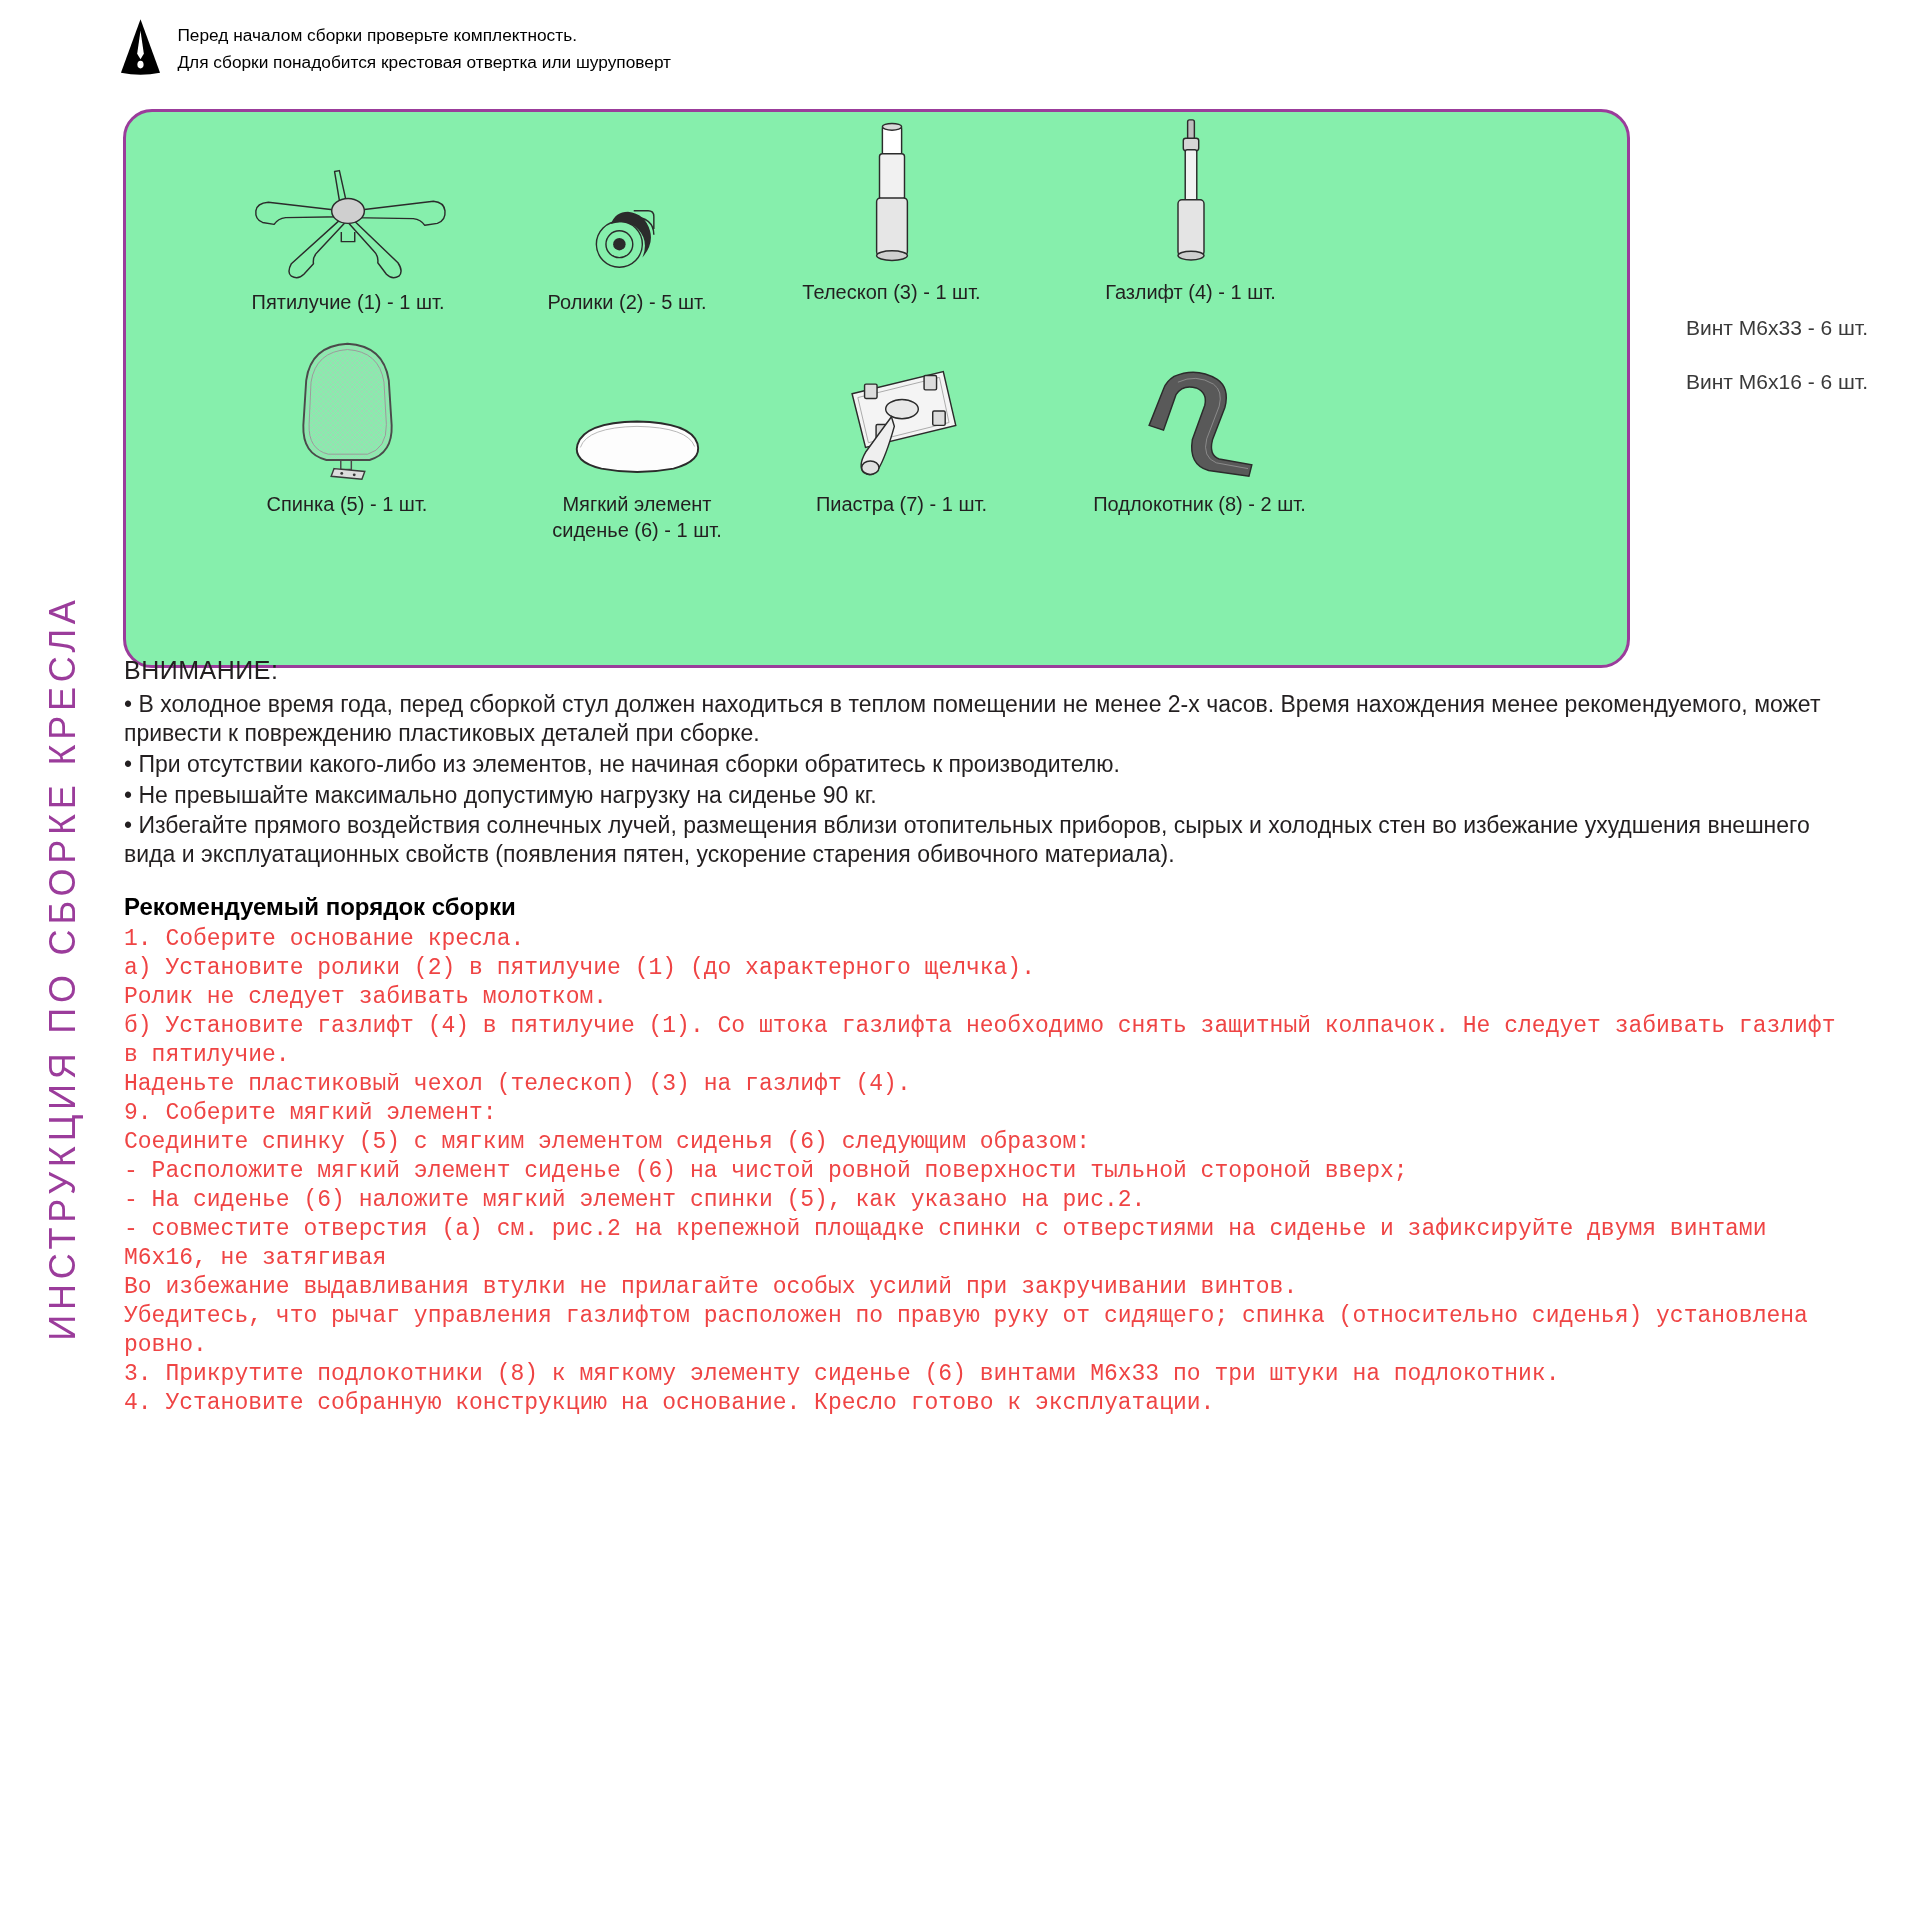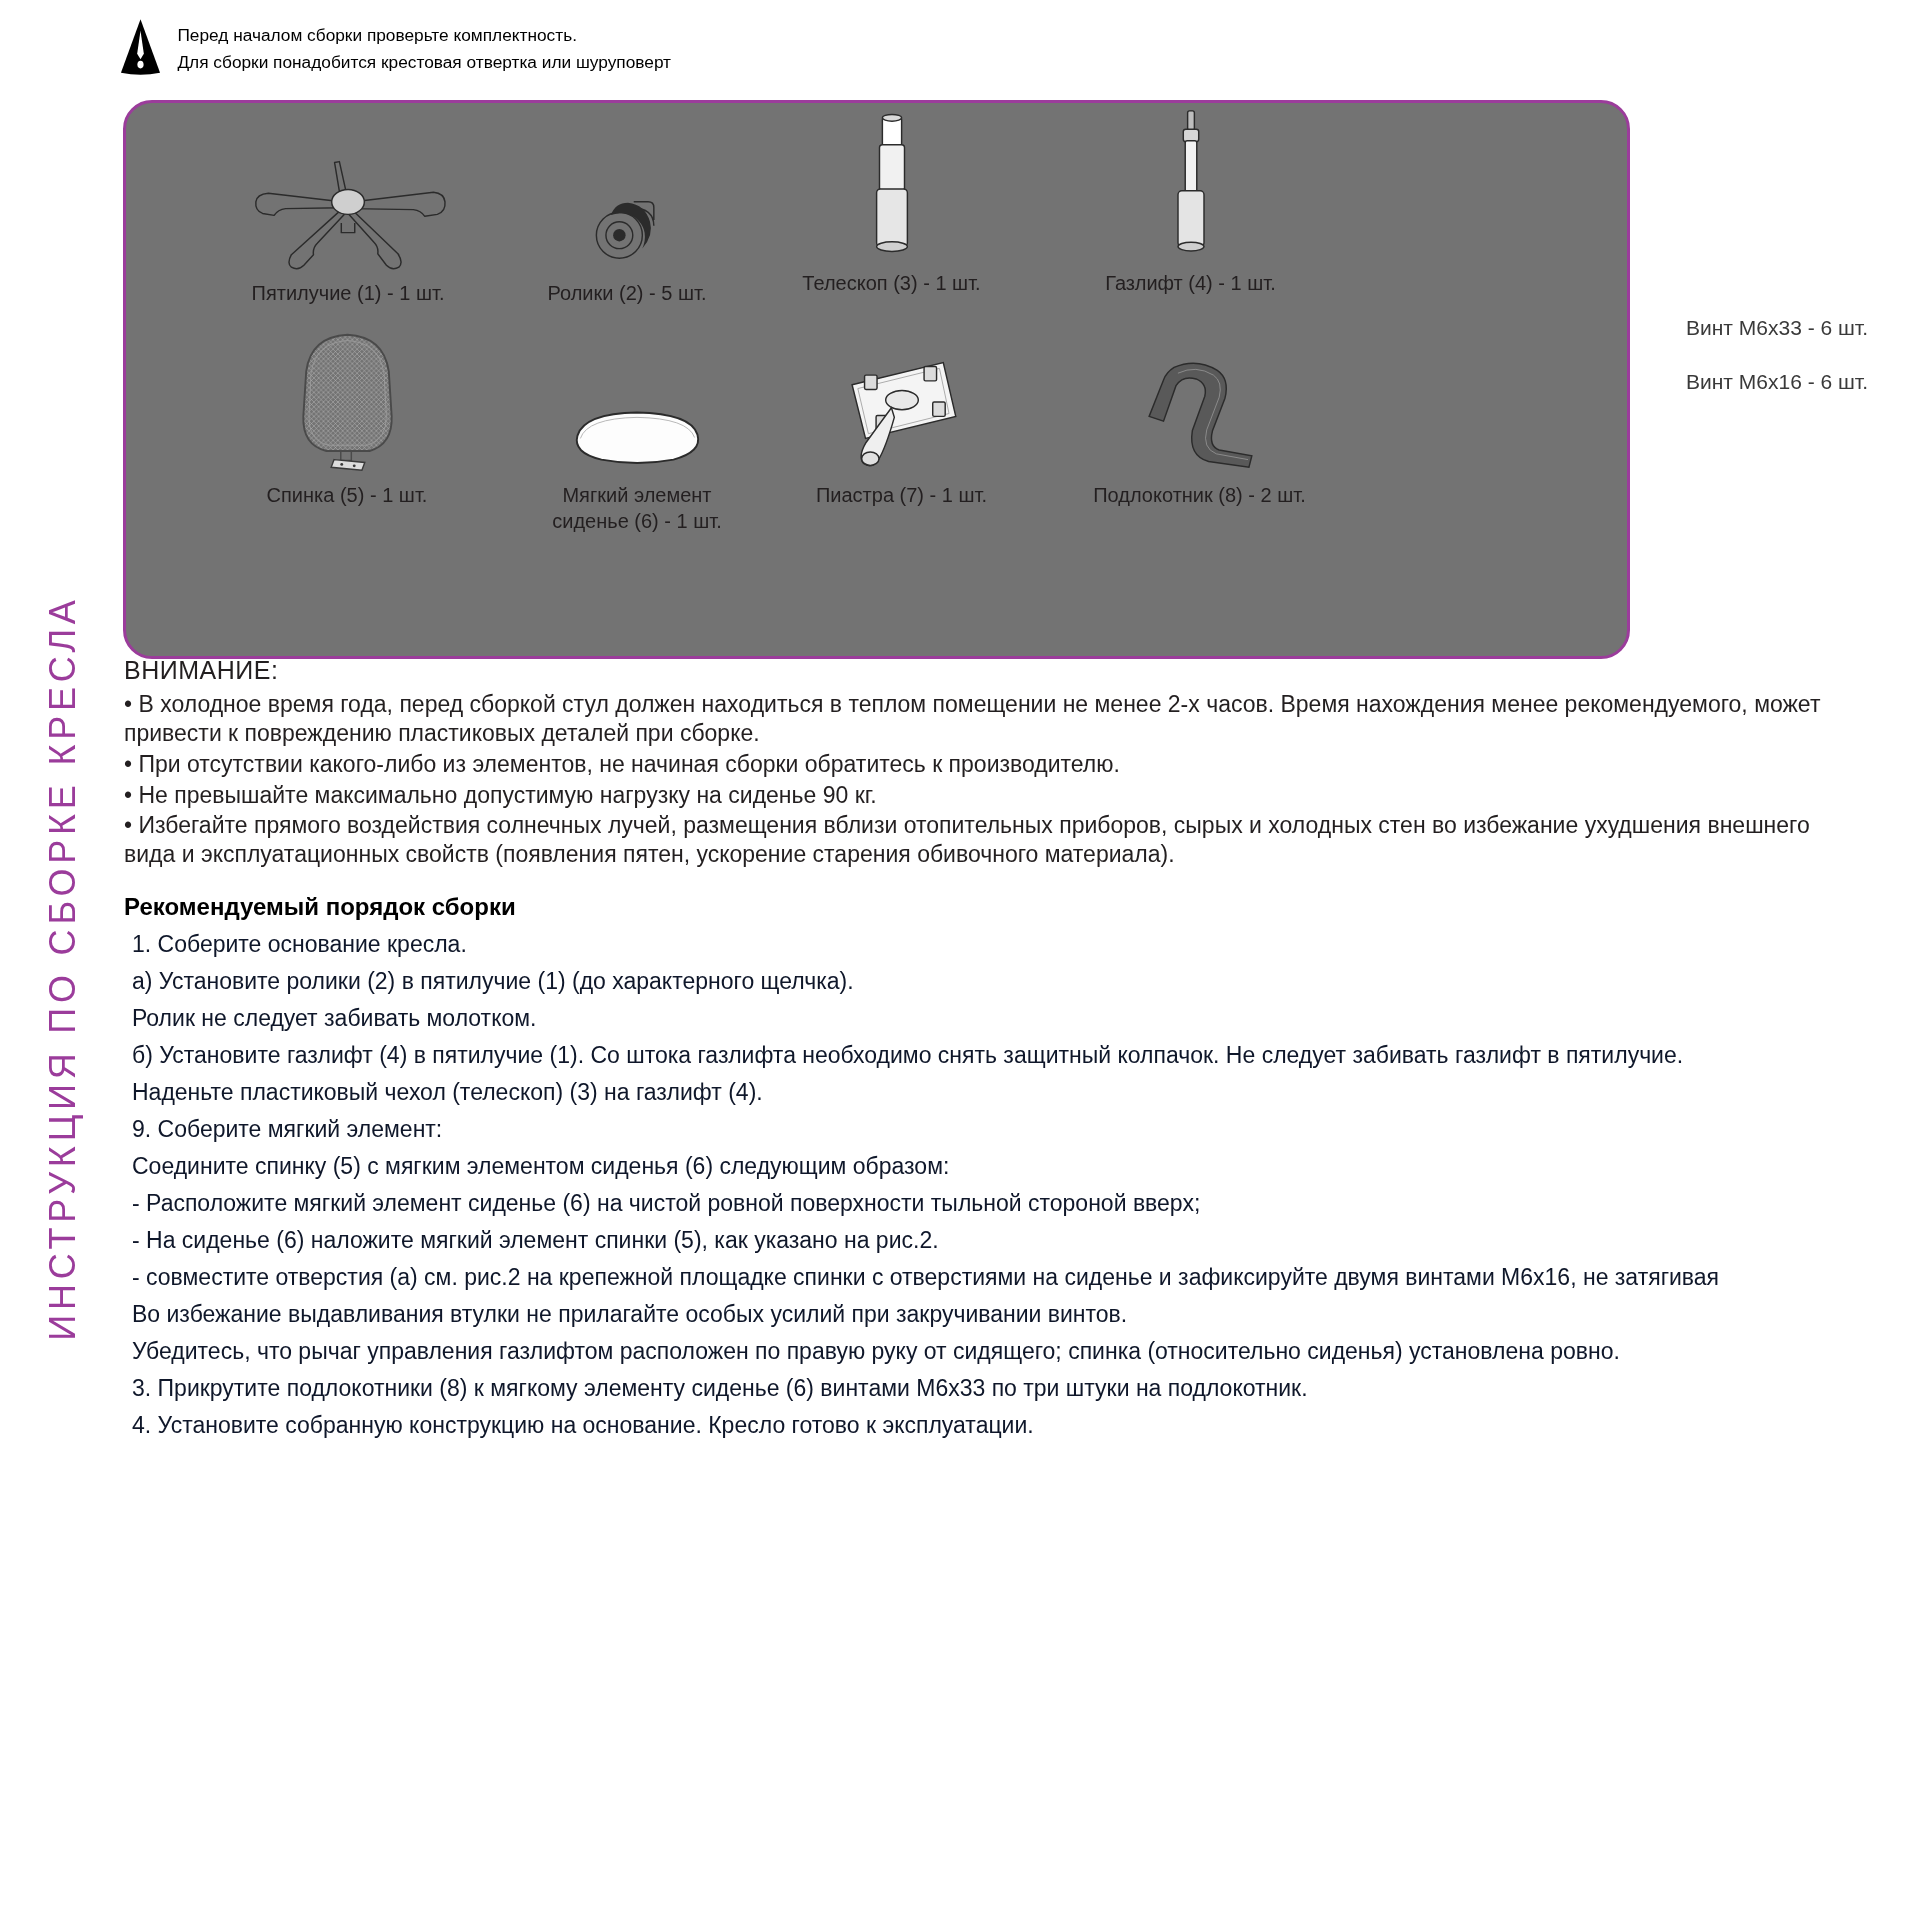--- a/index.html
+++ b/index.html
@@ -45,26 +45,26 @@
   }
   .warn-lines{margin-left:16.4px;padding-top:6.7px;}
   .warn-lines div{
     font-size:17.3px;line-height:27px;color:#000;
     font-weight:400;
   }
 
   
   .parts-box{
     position:absolute;
-    left:123px; top:100px;
+    left:123px; top:109px;
     width:1507px; height:559px;
     border:3.4px solid #9b3c9b;
     border-radius:29px;
     box-sizing:border-box;
-    background:#737373;
+    background:#86efac;
   }
   .parts-grid{
     position:absolute; left:0; top:0; width:100%; height:100%;
   }
   .part{
     position:absolute;
     text-align:center;
   }
   .part .art{
     height:140px;
@@ -111,22 +111,23 @@
   .bullet{
     font-size:23px;line-height:29px;color:#231f20;
     margin:0 0 1.9px 0;
     text-indent:0;
   }
   .sec-head{
     font-size:24px;line-height:31px;color:#000;
     font-weight:700;margin:22px 0 2.9px 0;
   }
   .ln{
-    font-size:23px;line-height:29px;color:#0f172a;
-    margin:8px;
+    font-size:23px;line-height:29px;color:#ef4444;
+    margin:0;
+    font-family:Liberation Mono, monospace;
   }
 
   svg{display:block;}
 </style>
 </head>
 <body>
 
 <div class="page">
 
   <div class="side-title">

